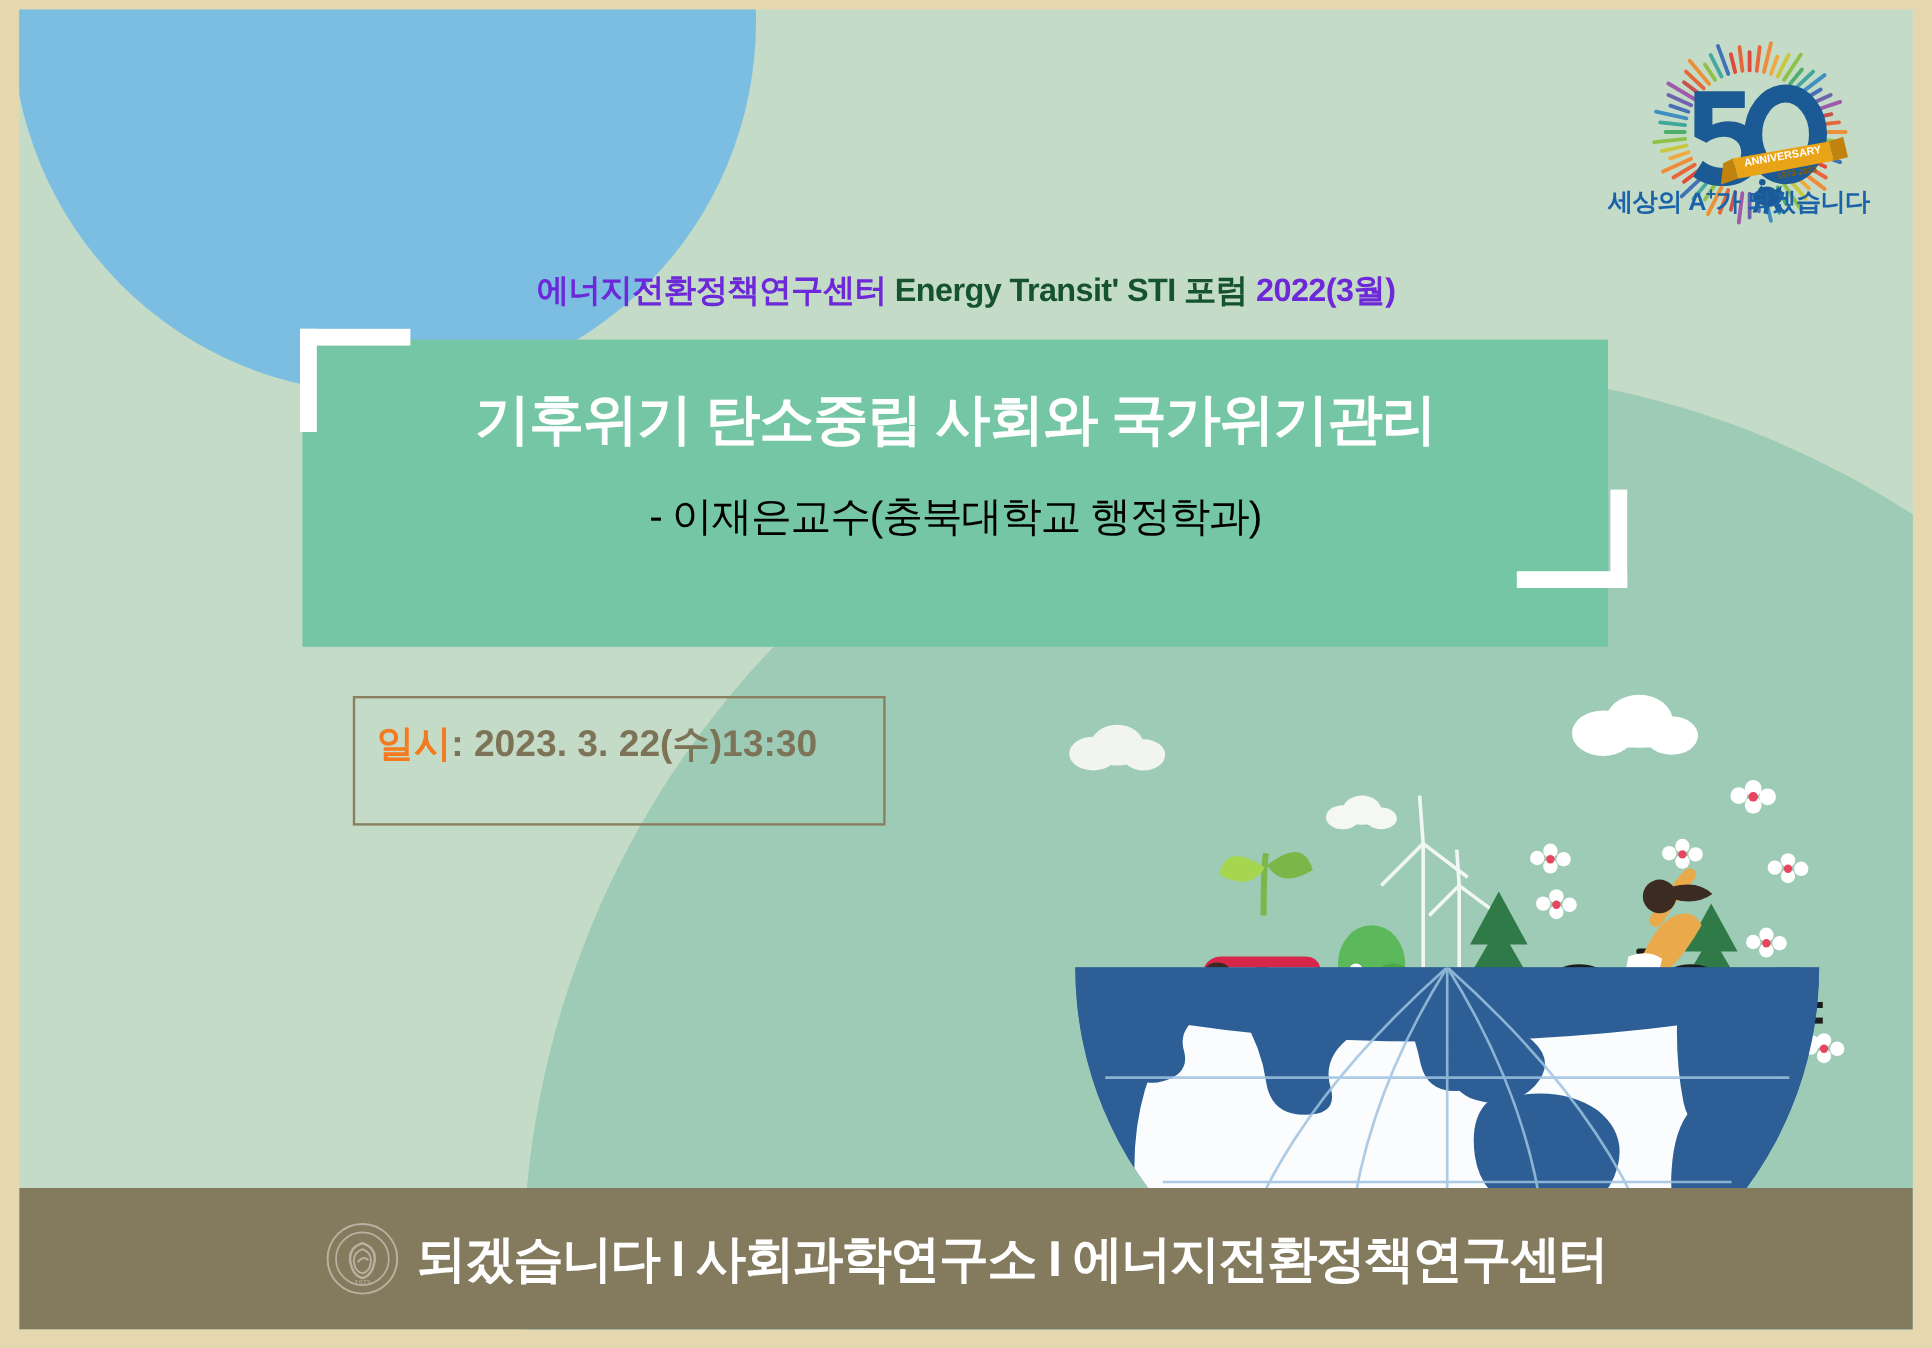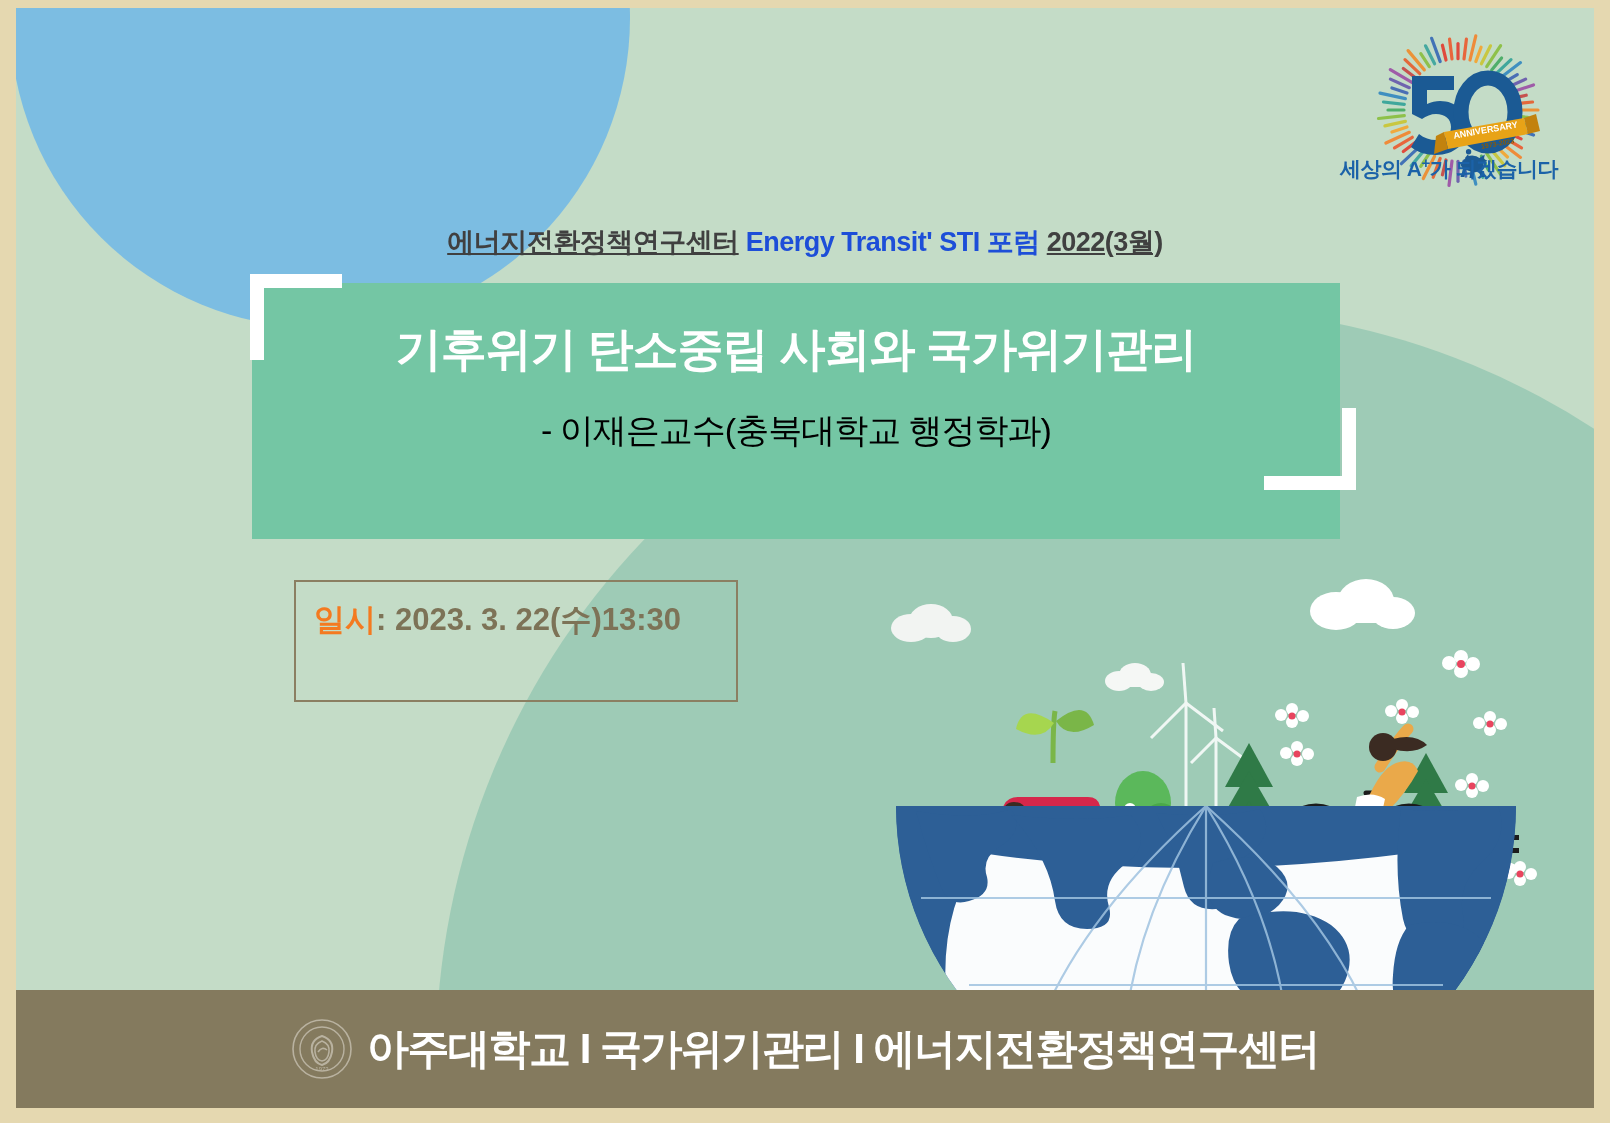--- a/index.html
+++ b/index.html
@@ -48,22 +48,22 @@
   
   #kicker {
     position:absolute;
     left:0; right:0; top:216px;
     text-align:center;
     font-size:27px;
     font-weight:bold;
     white-space:nowrap;
     letter-spacing:-0.5px;
   }
-  #kicker .orange { color:#404040;text-decoration:underline; }
-  #kicker .gray   { color:#1d4ed8; }
+  #kicker .orange { color:#6d28d9; }
+  #kicker .gray   { color:#14532d; }
 
   
   #title-band {
     position:absolute;
     left:236px; top:275px;
     width:1088px; height:256px;
     background:#74c6a4;
   }
   #title-main {
     position:absolute;
@@ -98,21 +98,21 @@
     left:1248px; top:400px;
     width:92px; height:82px;
     border-right:14px solid #ffffff;
     border-bottom:14px solid #ffffff;
   }
 
   
   #info-box {
     position:absolute;
     left:278px; top:572px;
-    width:444px; height:122px;
+    width:444px; height:108px;
     border:2px solid #8b7f62;
     padding:14px 0 0 18px;
   }
   .info-row {
     font-size:31px;
     font-weight:bold;
     color:#7d7357;
     line-height:1.55;
     letter-spacing:0px;
     white-space:nowrap;
@@ -531,17 +531,17 @@
 
     <div id="footer">
       <svg id="footer-seal" viewBox="0 0 62 62">
         <circle cx="31" cy="31" r="29" fill="none" stroke="#b9b2a0" stroke-width="1.6"></circle>
         <circle cx="31" cy="31" r="22" fill="none" stroke="#b9b2a0" stroke-width="1.4"></circle>
         <path d="M31 18 q12 4 10 16 q-2 11 -10 13 q-8-2 -10-13 q-2-12 10-16 z" fill="none" stroke="#b9b2a0" stroke-width="2"></path>
         <path d="M31 23 q8 3 7 11 q-1 8 -7 9 q-6-1 -7-9 q-1-8 7-11 z" fill="none" stroke="#b9b2a0" stroke-width="1.6"></path>
         <path d="M27 34 q4-6 9-2" fill="none" stroke="#b9b2a0" stroke-width="1.6"></path>
         <text x="31" y="53" font-size="6" fill="#b9b2a0" text-anchor="middle" font-family="'Liberation Sans',sans-serif">1973</text>
       </svg>
-      <div id="footer-text">아주대학교 I 국가위기관리 I 에너지전환정책연구센터</div>
+      <div id="footer-text">되겠습니다 I 사회과학연구소 I 에너지전환정책연구센터</div>
     </div>
 
   </div>
 </div>
 
 </body></html>

